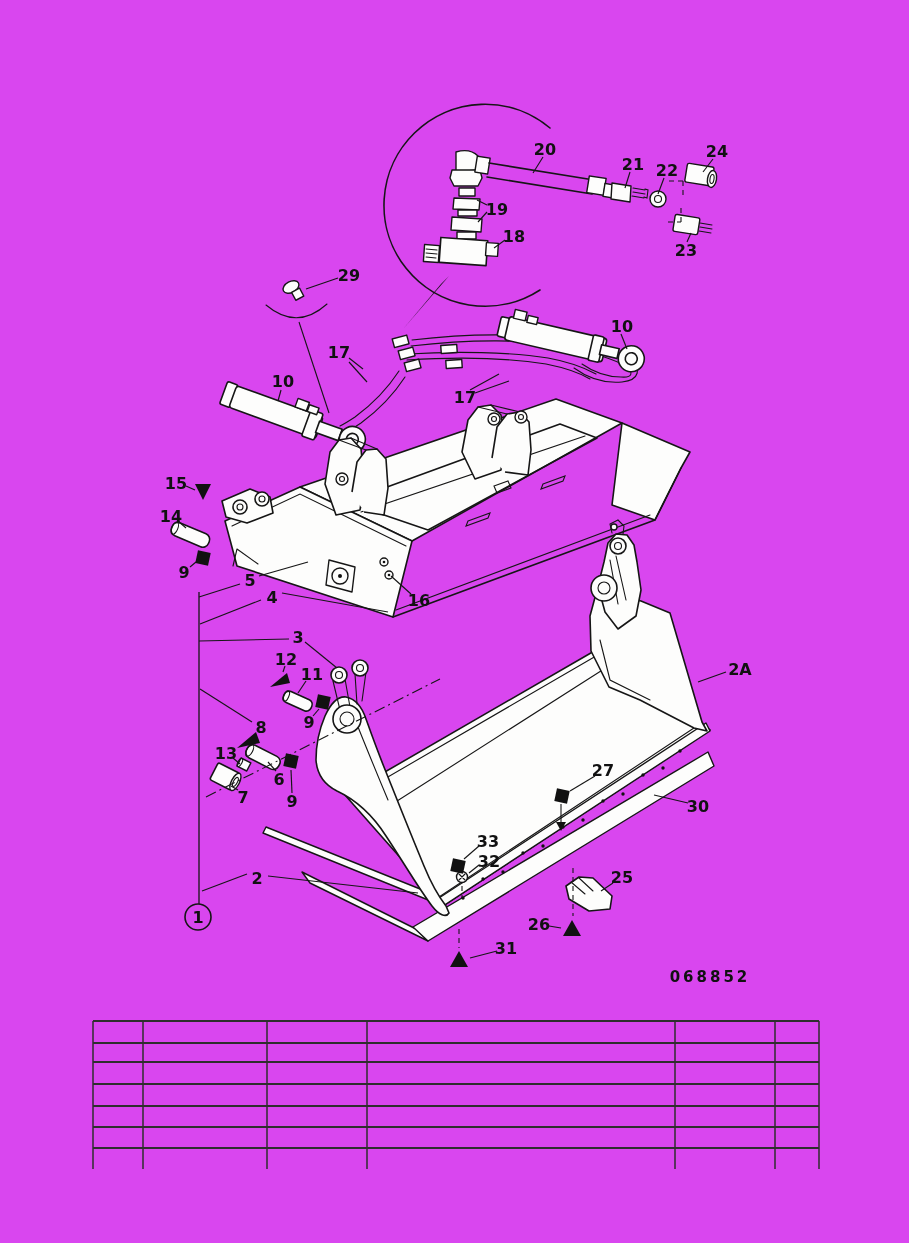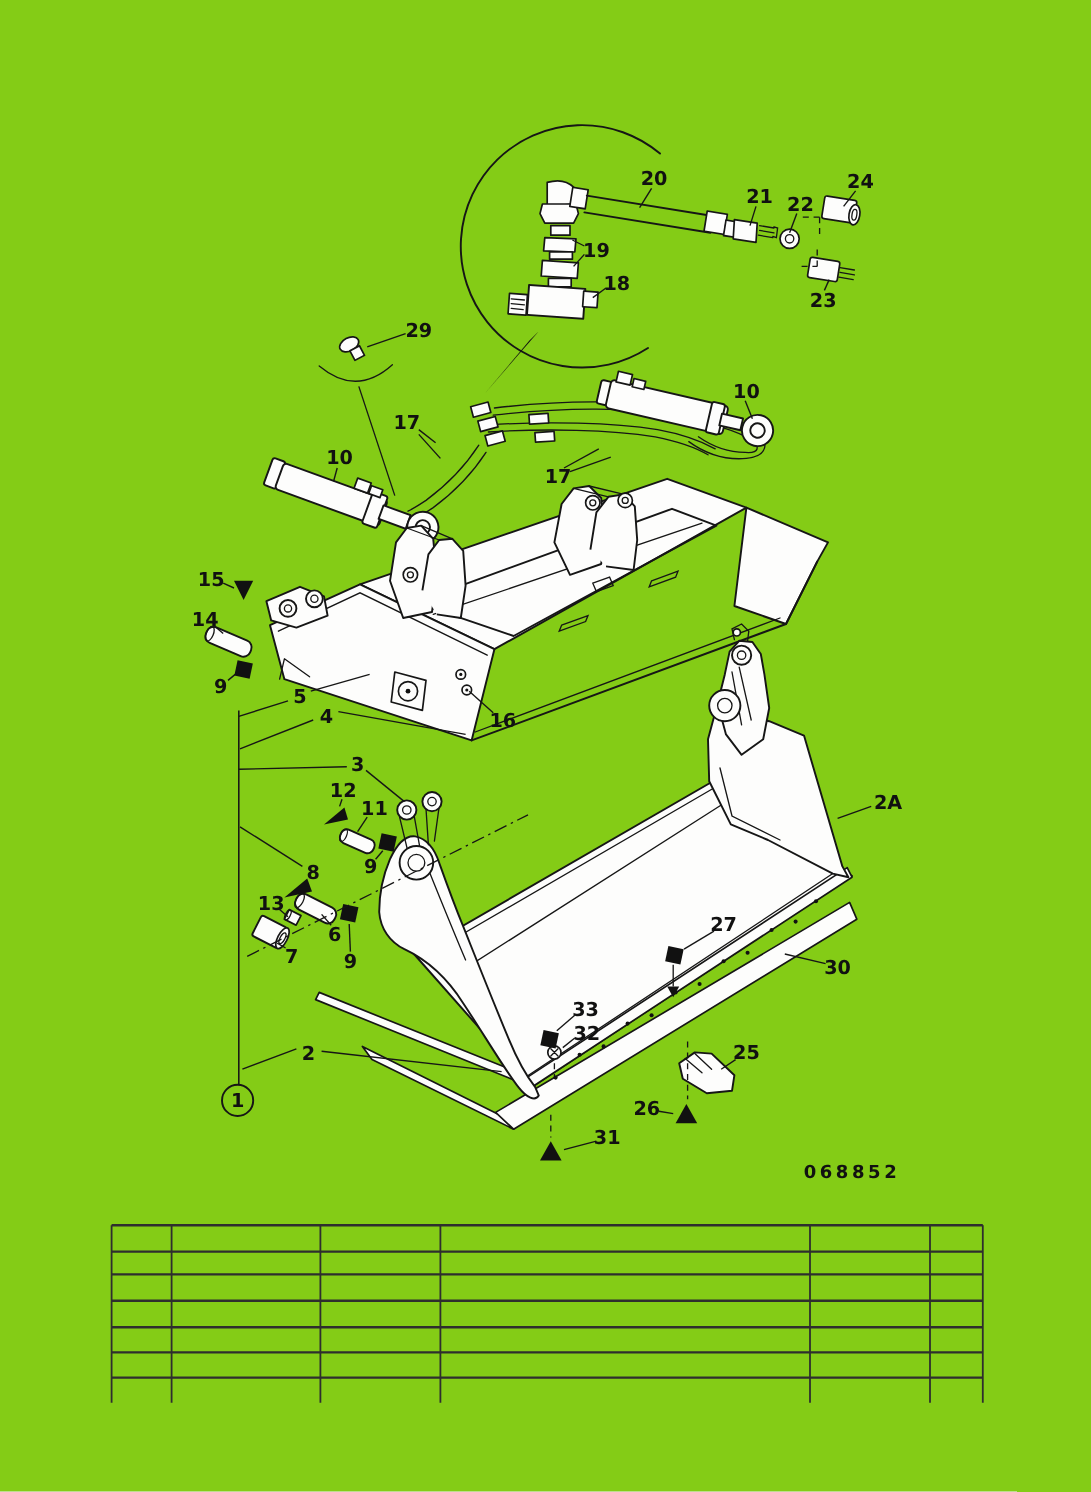--- a/index.html
+++ b/index.html
@@ -1,17 +1,17 @@
 <!DOCTYPE html>
 <html><head>
 <meta charset="utf-8">
 <style>
   html,body{margin:0;padding:0;background:#e8e8e8;}
   #page{
-    position:relative;width:909px;height:1243px;background:#84cc16;
+    position:relative;width:909px;height:1243px;background:#d946ef;
     font-family:"DejaVu Sans","Liberation Sans",sans-serif;overflow:hidden;
   }
   svg{position:absolute;left:0;top:0;}
   .ln{stroke:#161616;fill:none;stroke-width:1.6;stroke-linejoin:round;stroke-linecap:round;}
   .fw{stroke:#161616;fill:#fdfdfc;stroke-width:1.6;stroke-linejoin:round;}
   .fw2{stroke:#161616;fill:#fdfdfc;stroke-width:1.4;stroke-linejoin:round;}
   .thin{stroke:#161616;fill:none;stroke-width:1.1;stroke-linecap:round;}
   .blk{fill:#111;stroke:none;}
   .callout-text{font-weight:bold;font-size:16px;fill:#111;}
   .fig-num{font-weight:bold;font-size:15px;letter-spacing:3px;fill:#111;}

